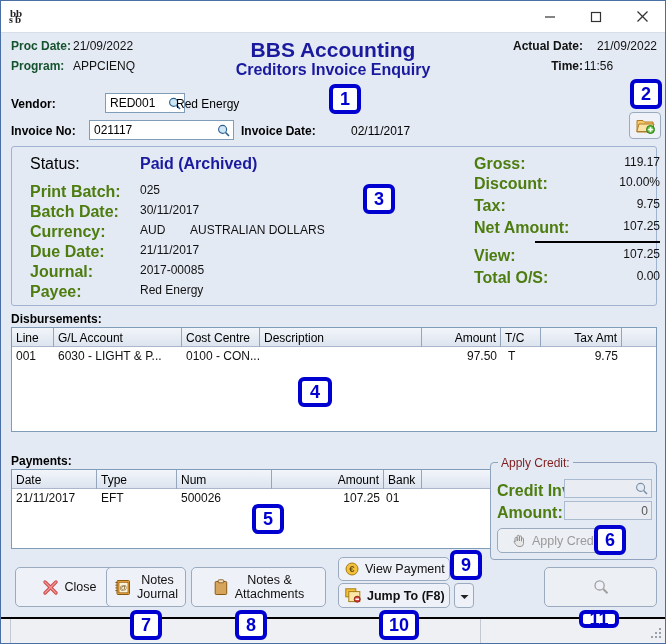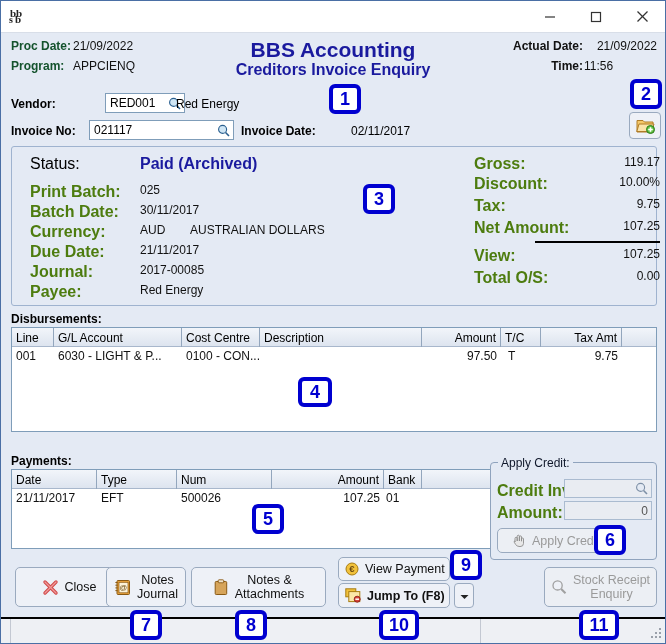--- a/index.html
+++ b/index.html
@@ -118,21 +118,21 @@
   }
   .td.r { justify-content:flex-end; }
 
   
   .gbox {
     position:absolute;
     border:1px solid #8fa3bd; border-radius:4px;
     background:#e4eaf4;
   }
   .gtitle {
-    position:absolute; font-size:12px; color:#0f172a; background:#e4eaf4;
+    position:absolute; font-size:12px; color:#7f1d1d; background:#e4eaf4;
     padding:0 3px;
   }
   .rofld {
     position:absolute; background:#e9ecf2; border:1px solid #aabbd0;
     height:19px; display:flex; align-items:center; padding:0 3px;
     font-size:12px; color:#555;
   }
   .rofld.r { justify-content:flex-end; }
 
   
@@ -457,24 +457,20 @@
     </span>
   </div>
 
   <div class="btn dis" style="left:543px; top:566px; width:113px; height:40px;">
     <span class="bicon">
       <svg width="16" height="16" viewBox="0 0 16 16">
           <circle cx="6.6" cy="6.4" r="4.6" fill="#eef1f7" stroke="#a0a0a0" stroke-width="1.3"></circle>
           <line x1="10.2" y1="10" x2="14.5" y2="14.3" stroke="#a0a0a0" stroke-width="2"></line>
         </svg>
     </span>
-    <span style="display:flex; flex-direction:column; align-items:center;">
-      <span class="blabel">Stock Receipt</span>
-      <span class="blabel">Enquiry</span>
-    </span>
   </div>
 
   <div class="statusbar">
     <div class="sbseg" style="left:0; width:10px;"></div>
     <div class="sbseg" style="left:10px; width:470px;"></div>
     <div class="sbseg" style="left:480px; width:170px; border-right:none;"></div>
     <div class="grip">
       <i style="left:9px; top:0px;"></i>
       <i style="left:5px; top:4px;"></i>
         <i style="left:9px; top:4px;"></i>
@@ -488,16 +484,16 @@
       <div class="badge" style="left: 328px; top: 83px; width: 32px; height: 30px; font-size: 18px;">1</div>
       <div class="badge" style="left: 629px; top: 78px; width: 32px; height: 30px; font-size: 18px;">2</div>
       <div class="badge" style="left: 362px; top: 183px; width: 32px; height: 30px; font-size: 18px;">3</div>
       <div class="badge" style="left: 297px; top: 376px; width: 34px; height: 30px; font-size: 18px;">4</div>
       <div class="badge" style="left: 251px; top: 503px; width: 32px; height: 30px; font-size: 18px;">5</div>
       <div class="badge" style="left: 593px; top: 524px; width: 32px; height: 30px; font-size: 18px;">6</div>
       <div class="badge" style="left: 129px; top: 609px; width: 32px; height: 30px; font-size: 18px;">7</div>
       <div class="badge" style="left: 234px; top: 609px; width: 32px; height: 30px; font-size: 18px;">8</div>
       <div class="badge" style="left: 449px; top: 549px; width: 32px; height: 30px; font-size: 18px;">9</div>
       <div class="badge" style="left: 378px; top: 609px; width: 40px; height: 30px; font-size: 18px;">10</div>
-      <div class="badge" style="left: 578px; top: 609px; width: 40px; height: 30px; font-size: 18px;">11</div>
+      <div class="badge" style="left: 578px; top: 609px; width: 40px; height: 18px; font-size: 18px;">11</div>
     </div>
 
 </div>
 
 </body></html>

